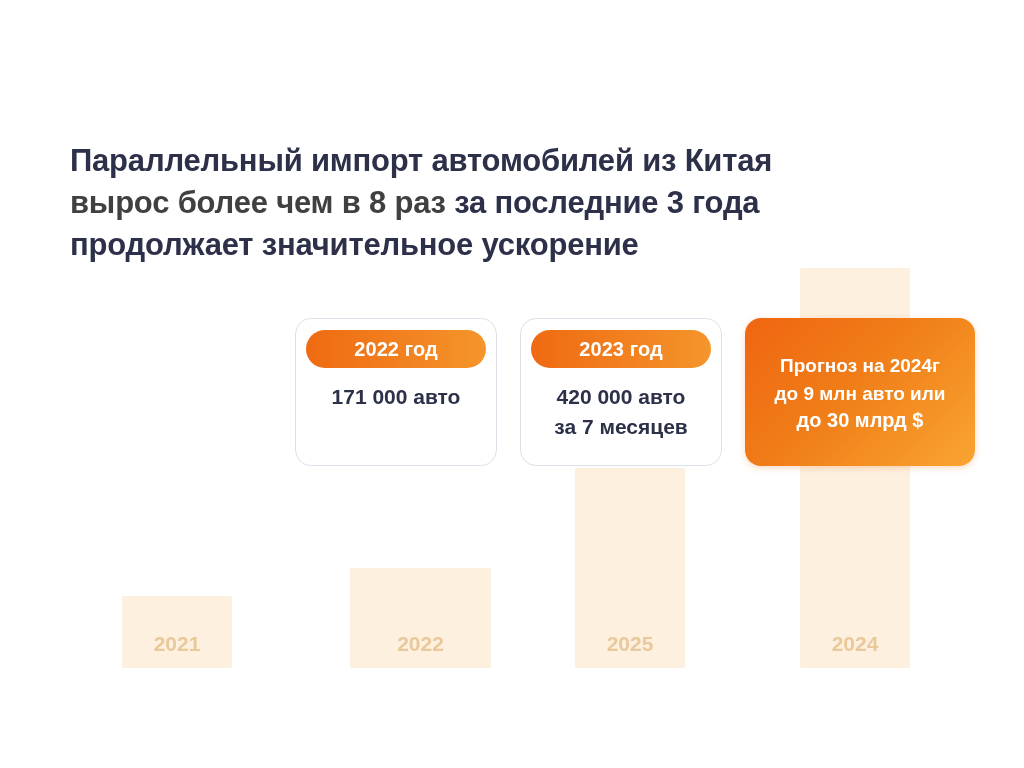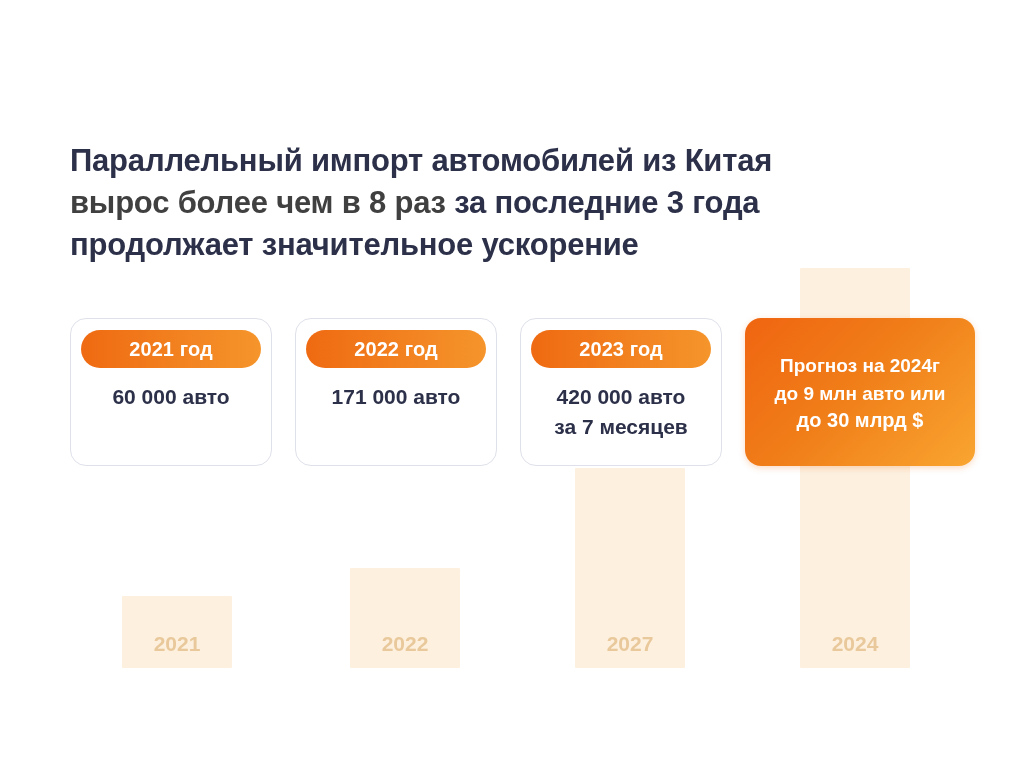--- a/index.html
+++ b/index.html
@@ -57,21 +57,21 @@
     position: absolute;
     bottom: 12px;
     left: 0;
     width: 100%;
     text-align: center;
     font-size: 21px;
     font-weight: bold;
     color: #e9c99b;
   }
   #bar-2021 { left: 122px;  height: 72px; }
-  #bar-2022 { left: 350px;  height: 100px; }
+  #bar-2022 { left: 350px;  height: 100px; padding-left: 31px; }
   #bar-2023 { left: 575px;  height: 200px; }
   #bar-2024 { left: 800px;  height: 400px; }
 
   
   .cards {
     position: absolute;
     left: 70px;
     top: 318px;
     width: 905px;
     height: 150px;
@@ -152,42 +152,35 @@
 <div class="slide">
 
   <div class="bars">
     <div class="bar" id="bar-2021">
       <span class="bar-label">2021</span>
     </div>
     <div class="bar" id="bar-2022">
       <span class="bar-label">2022</span>
     </div>
     <div class="bar" id="bar-2023">
-      <span class="bar-label">2027</span>
+      <span class="bar-label">2025</span>
     </div>
     <div class="bar" id="bar-2024">
       <span class="bar-label">2024</span>
     </div>
   </div>
 
   <div class="heading">
     <span class="line">Параллельный импорт автомобилей из Китая</span>
     <span class="line"><span class="hl-orange">вырос более чем в 8 раз</span><span> за последние 3 года</span></span>
     <span class="line">продолжает значительное ускорение</span>
   </div>
 
   <div class="cards">
 
-    <div class="card" id="card-0">
-      <div class="card-head">2021 год</div>
-      <div class="card-body">
-        <span>60 000 авто</span>
-        <span class="sub"></span>
-      </div>
-    </div>
 
     <div class="card" id="card-1">
       <div class="card-head">2022 год</div>
       <div class="card-body">
         <span>171 000 авто</span>
         <span class="sub"></span>
       </div>
     </div>
 
     <div class="card" id="card-2">

